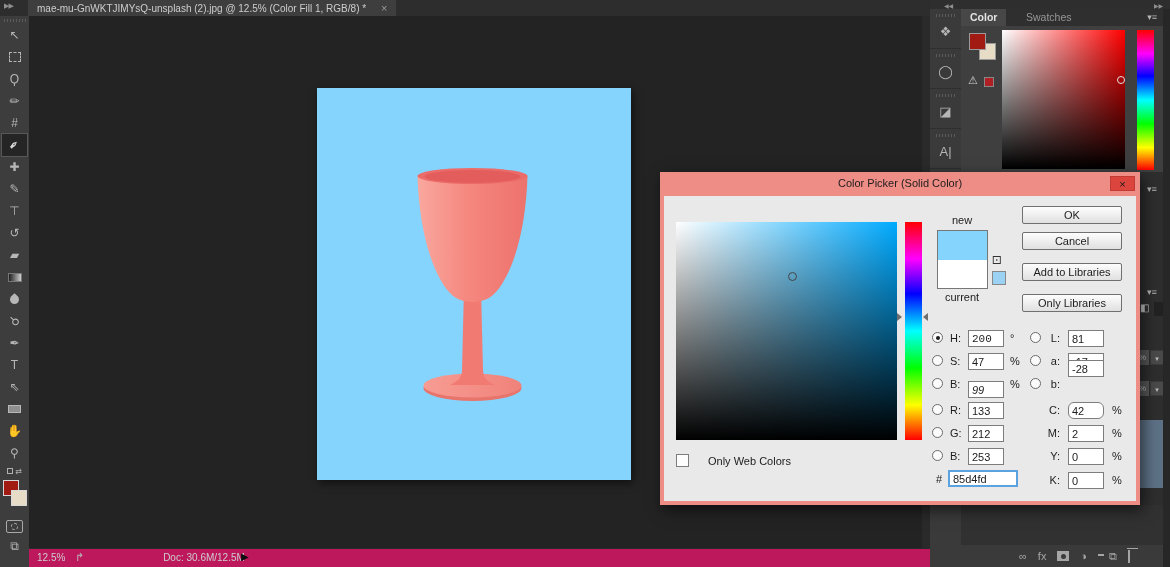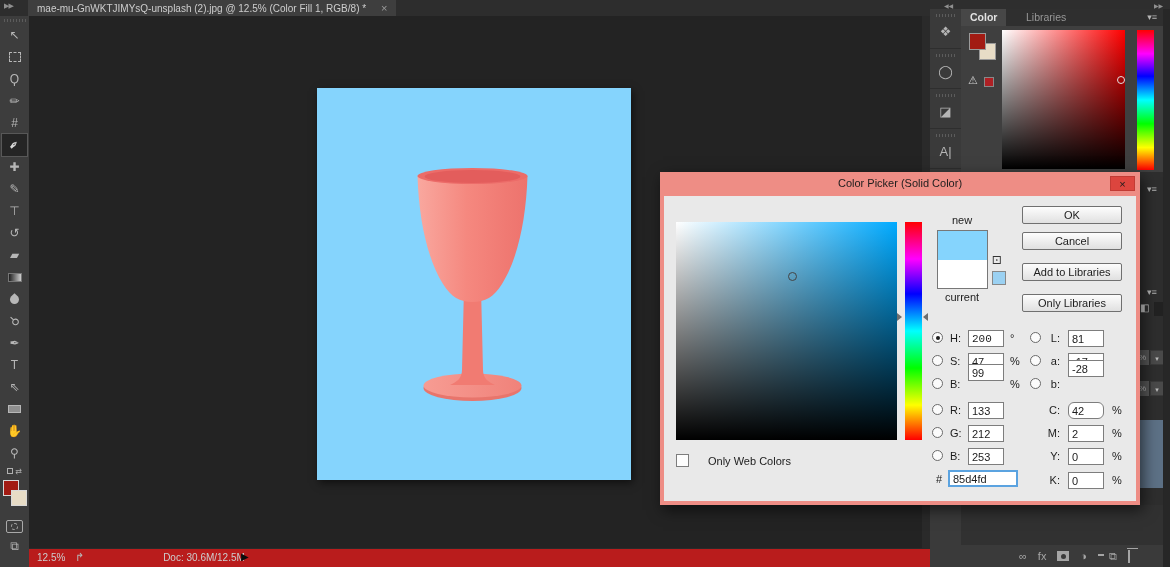--- a/index.html
+++ b/index.html
@@ -40,21 +40,21 @@
   .quickmask i { width:7px; height:7px; border:1px dashed #a9a9a9; border-radius:50%; }
   .screenmode { text-align:center; color:#b7b7b7; font-size:12px; margin-top:6px; }
 
   
   .docarea { position:absolute; left:29px; top:16px; width:901px; height:532px; background:#232323; }
   .vscroll { position:absolute; right:0; top:0; width:8px; height:532px; background:#2a2a2a; }
   .canvas { position:absolute; left:288px; top:72px; width:314px; height:392px;
             box-shadow:2px 3px 8px rgba(0,0,0,.55); }
 
   
-  .statusbar { position:absolute; left:29px; top:548px; width:901px; height:19px; background:#b91c1c;
+  .statusbar { position:absolute; left:29px; top:548px; width:901px; height:19px; background:#be185d;
                border-top:1px solid #2a2a2a; color:#cdcdcd; font-size:10px; }
   .statusbar .zoomfield { position:absolute; left:8px; top:3px; }
   .statusbar .exporticon { position:absolute; left:46px; top:2px; color:#b7b7b7; font-size:11px; }
   .statusbar .docinfo { position:absolute; left:90px; top:3px; width:170px; text-align:center; }
   .statusbar .statarrow { position:absolute; left:212px; top:2px; color:#0c0c0c; font-size:10px; }
 
   
   .rightdock { position:absolute; left:930px; top:0; width:240px; height:567px; background:#2e2e2e; }
   .arrL { position:absolute; left:14px; top:2px; font-size:6px; color:#8f8f8f; }
   .arrR { position:absolute; left:224px; top:2px; font-size:6px; color:#8f8f8f; }
@@ -290,21 +290,21 @@
           <div class="docksec">
             <div class="grip"></div>
             <div class="dockicon">¶</div>
           </div>
         </div>
     </div>
 
     <div class="colorpanel">
       <div class="cp-tabs">
         <span class="cp-tab active">Color</span>
-        <span class="cp-tab inactive">Libraries</span>
+        <span class="cp-tab inactive">Swatches</span>
         <span class="cp-menu">▾≡</span>
       </div>
       <div class="cp-body">
         <div class="cp-fg" style="background: rgb(162, 27, 19);"></div>
         <div class="cp-bg" style="background: rgb(231, 220, 198);"></div>
         <span class="cp-warn">⚠</span>
         <div class="cp-warnchip"></div>
         <div class="cp-sb">
           <div class="cp-sb-marker"></div>
         </div>
@@ -377,21 +377,21 @@
         </div>
         <span class="dlg-abs" style="left: 290px; top: 160px; width: 16px;">H:</span>
         <input class="dlg-abs fld-input" value="200" style="left: 308px; top: 158px; font-family: Liberation Mono, monospace;">
         <span class="dlg-abs" style="left: 350px; top: 160px;">°</span>
         <div class="dlg-abs radio" style="left: 272px; top: 183px;"></div>
         <span class="dlg-abs" style="left: 290px; top: 183px; width: 16px;">S:</span>
         <input class="dlg-abs fld-input" value="47" style="left: 308px; top: 181px;">
         <span class="dlg-abs" style="left: 350px; top: 183px;">%</span>
         <div class="dlg-abs radio" style="left: 272px; top: 206px;"></div>
         <span class="dlg-abs" style="left: 290px; top: 206px; width: 16px;">B:</span>
-        <input class="dlg-abs fld-input" value="99" style="left: 308px; top: 192px;">
+        <input class="dlg-abs fld-input" value="99" style="left: 308px; top: 209px; font-style: italic;">
         <span class="dlg-abs" style="left: 350px; top: 206px;">%</span>
         <div class="dlg-abs radio" style="left: 272px; top: 232px;"></div>
         <span class="dlg-abs" style="left: 290px; top: 232px; width: 16px;">R:</span>
         <input class="dlg-abs fld-input" value="133" style="left: 308px; top: 230px;">
         <div class="dlg-abs radio" style="left: 272px; top: 255px;"></div>
         <span class="dlg-abs" style="left: 290px; top: 255px; width: 16px;">G:</span>
         <input class="dlg-abs fld-input" value="212" style="left: 308px; top: 253px;">
         <div class="dlg-abs radio" style="left: 272px; top: 278px;"></div>
         <span class="dlg-abs" style="left: 290px; top: 278px; width: 16px;">B:</span>
         <input class="dlg-abs fld-input" value="253" style="left: 308px; top: 276px;">

